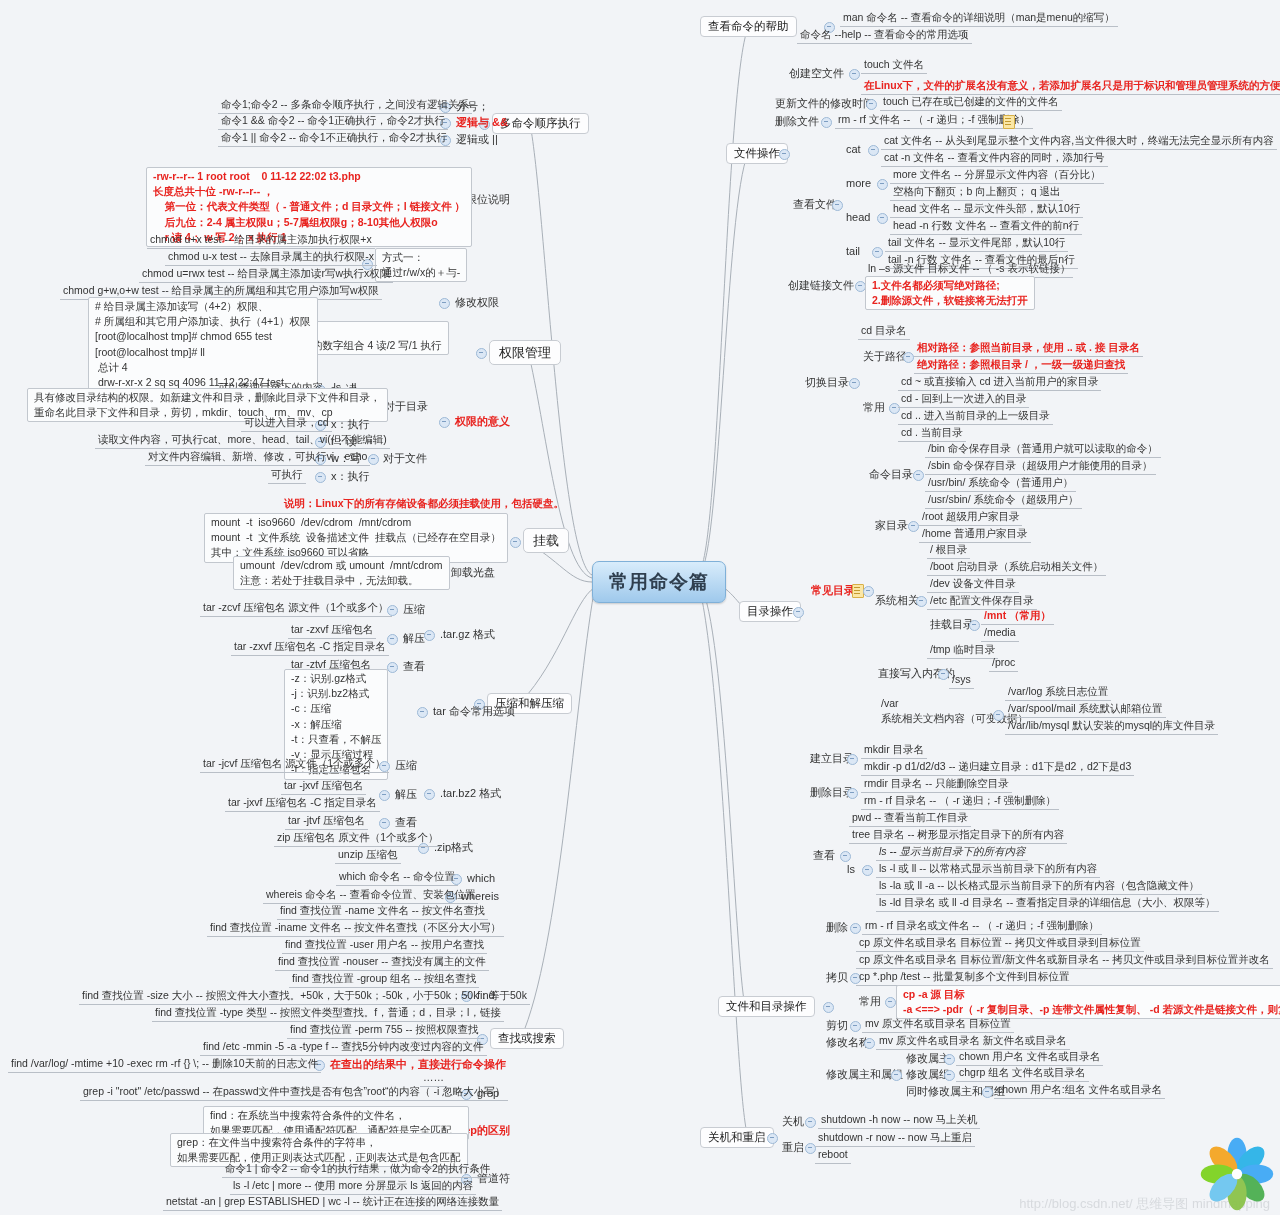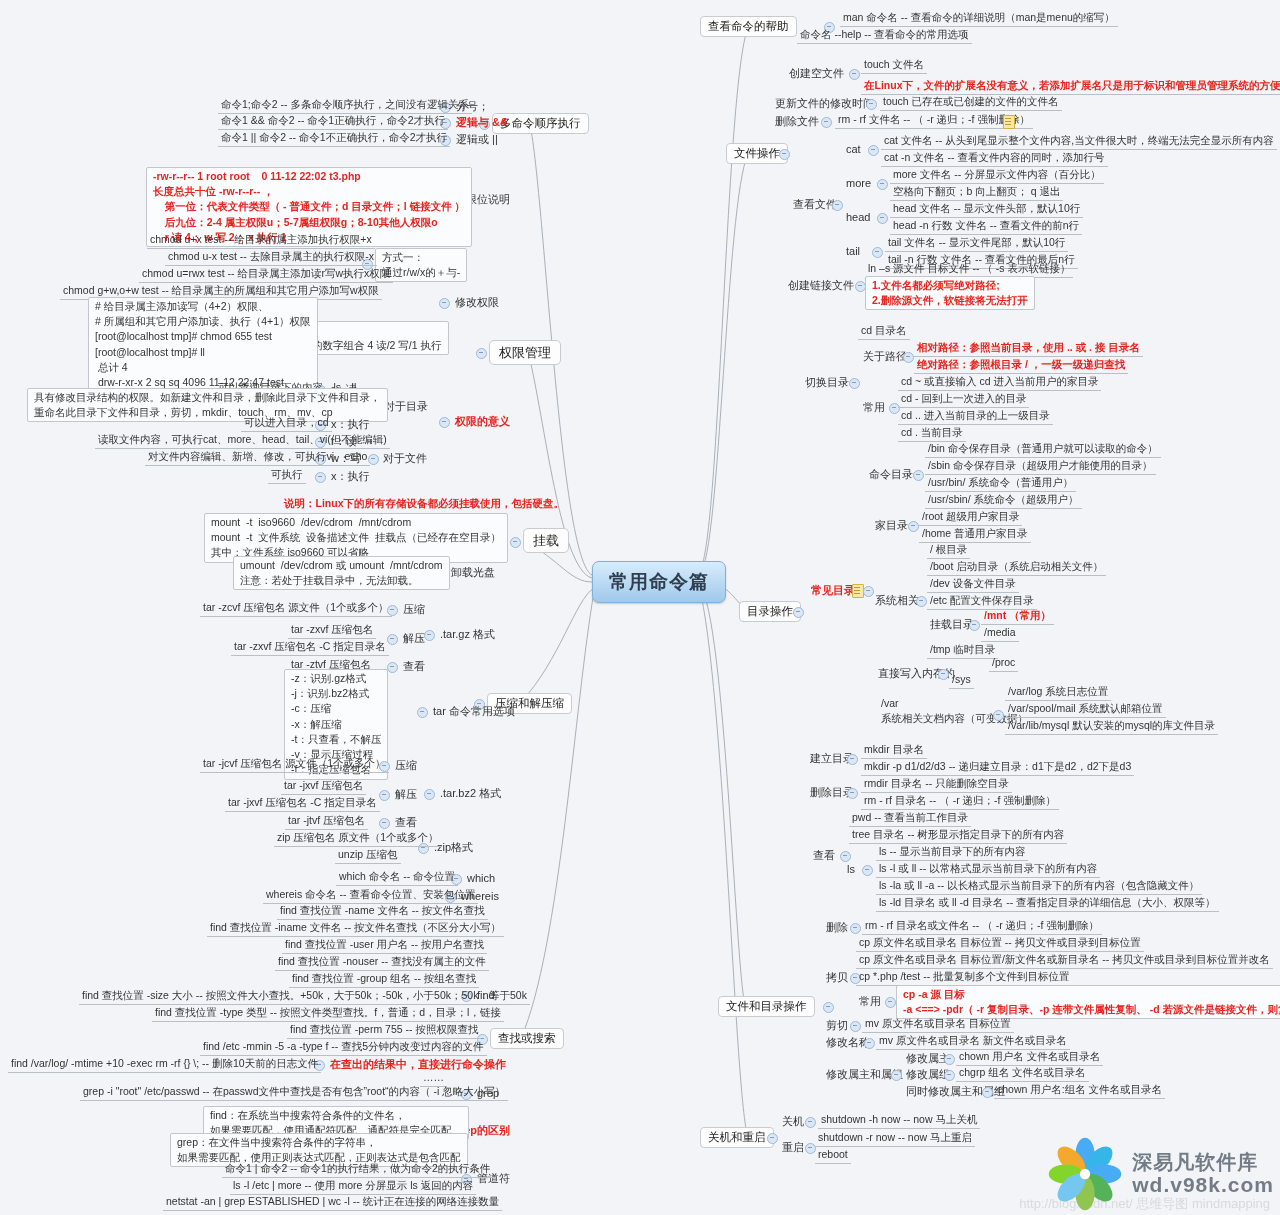--- a/index.html
+++ b/index.html
@@ -386,21 +386,21 @@
   <div class="dot" style="left:847px;top:788px;"></div>
   <div class="node leaf" style="left:861px;top:776px;">rmdir 目录名 -- 只能删除空目录</div>
   <div class="node leaf" style="left:861px;top:793px;">rm - rf 目录名 -- （ -r 递归；-f 强制删除）</div>
 
   <div class="node plain" style="left:810px;top:847px;">查看</div>
   <div class="dot" style="left:840px;top:851px;"></div>
   <div class="node leaf" style="left:849px;top:810px;">pwd -- 查看当前工作目录</div>
   <div class="node leaf" style="left:849px;top:827px;">tree 目录名 -- 树形显示指定目录下的所有内容</div>
   <div class="node plain" style="left:844px;top:861px;">ls</div>
   <div class="dot" style="left:862px;top:865px;"></div>
-  <div class="node leaf" style="left:876px;top:844px;">ls -- 显示当前目录下的所有内容</div>
+  <div class="node leaf" style="left:876px;top:844px;font-style:italic;">ls -- 显示当前目录下的所有内容</div>
   <div class="node leaf" style="left:876px;top:861px;">ls -l 或 ll -- 以常格式显示当前目录下的所有内容</div>
   <div class="node leaf" style="left:876px;top:878px;">ls -la 或 ll -a -- 以长格式显示当前目录下的所有内容（包含隐藏文件）</div>
   <div class="node leaf" style="left:876px;top:895px;">ls -ld 目录名 或 ll -d 目录名 -- 查看指定目录的详细信息（大小、权限等）</div>
 
   <div class="node branch" style="left:718px;top:996px;">文件和目录操作</div>
   <div class="dot" style="left:823px;top:1002px;"></div>
 
   <div class="node plain" style="left:823px;top:919px;">删除</div>
   <div class="dot" style="left:850px;top:923px;"></div>
   <div class="node leaf" style="left:862px;top:918px;">rm - rf 目录名或文件名 -- （ -r 递归；-f 强制删除）</div>
@@ -469,19 +469,15 @@
           </g>
         <g fill="#8bc34a" transform="rotate(180)">
             <ellipse cx="0" cy="-26" rx="13" ry="23"></ellipse>
           </g>
         <g fill="#6ec6f0" transform="rotate(225)">
             <ellipse cx="0" cy="-26" rx="13" ry="23"></ellipse>
           </g>
         <circle cx="0" cy="0" r="7" fill="#ffffff"></circle>
       </g>
     </svg>
-    <div id="wm-text">
-      <div>深易凡软件库</div>
-      <div class="u">wd.v98k.com</div>
-    </div>
   </div>
 
 </div>
 
 </body></html>

